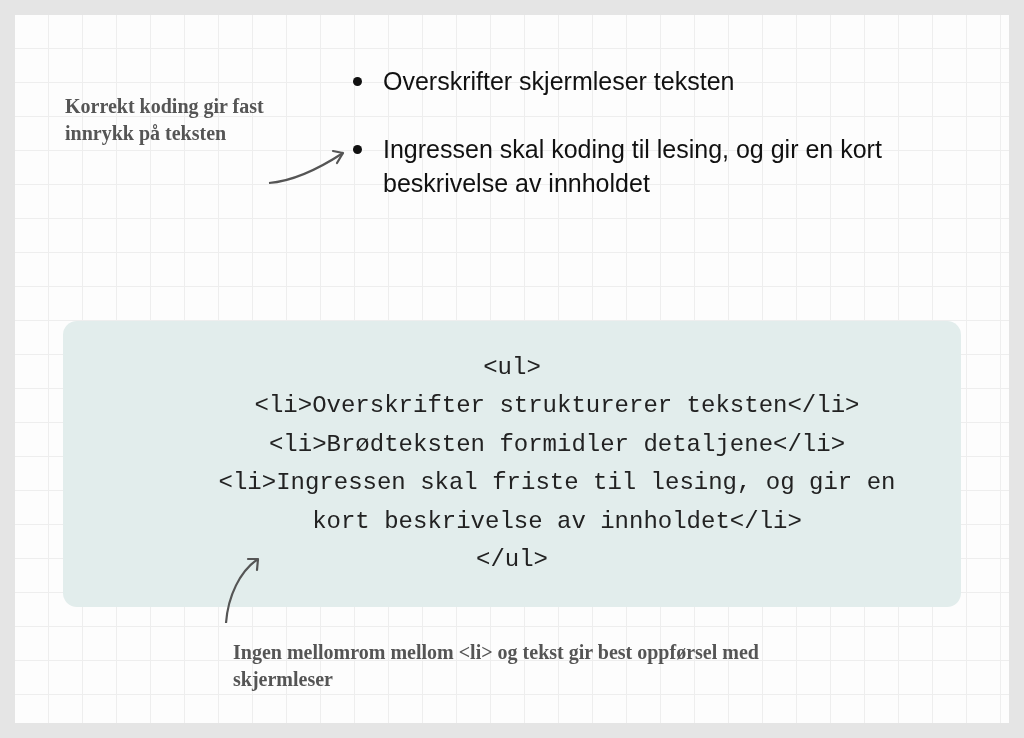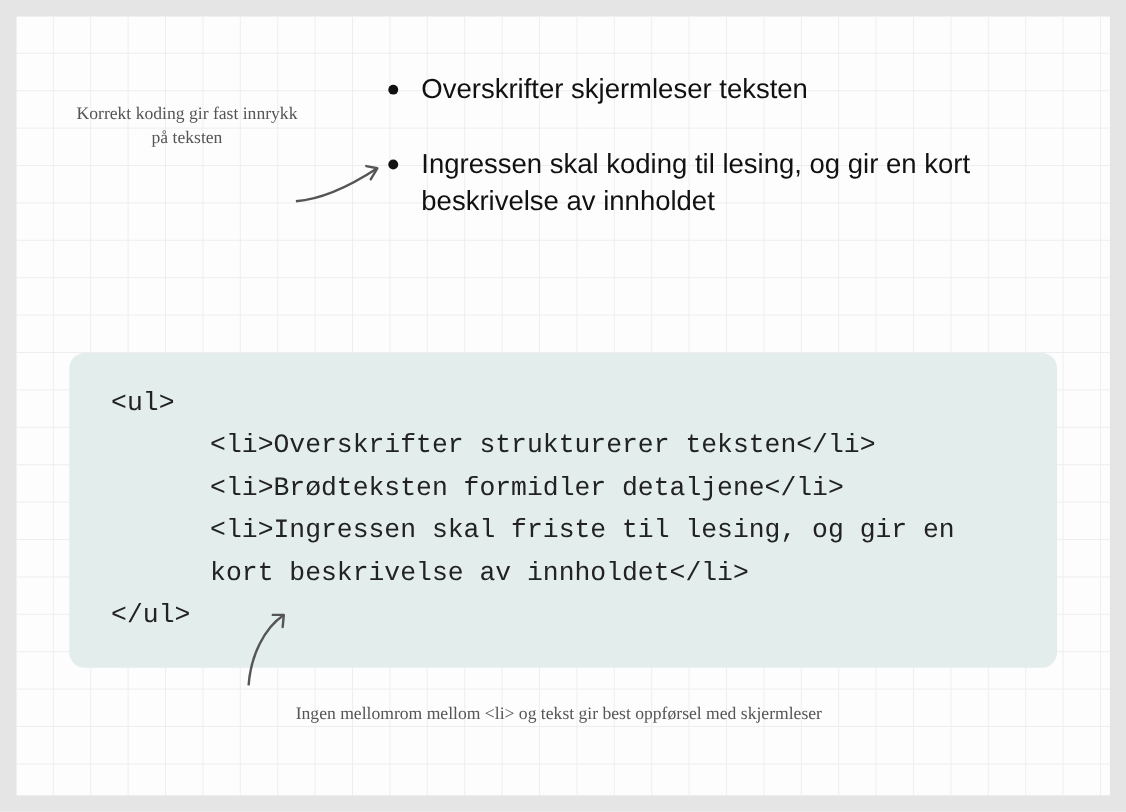--- a/index.html
+++ b/index.html
@@ -28,23 +28,23 @@
       linear-gradient(to right, #eeeeee 1px, transparent 1px),
       linear-gradient(to bottom, #eeeeee 1px, transparent 1px);
     background-size: 34px 34px;
     background-position: -1px -1px;
   }
   
   .annotation {
     position: absolute;
     font-family: "Comic Sans MS", "Segoe Script", cursive;
     color: #555;
-    font-size: 16px;
+    font-size: 20px;
     line-height: 1.35;
-    text-align: center;
+    font-weight: bold;
   }
   
   .annotation-top {
     top: 78px;
     left: 50px;
     width: 210px;
   }
   
   .annotation-bottom {
     top: 612px;
@@ -91,20 +91,21 @@
     padding: 28px 38px 28px 38px;
   }
   
   .code-box pre {
     font-family: "Courier New", Courier, monospace;
     font-size: 24px;
     line-height: 1.6;
     color: #222;
     white-space: pre-wrap;
     word-break: break-word;
+    text-align: center;
   }
   
   .code-indent {
     padding-left: 90px;
     display: block;
   }
   
   .arrow {
     position: absolute;
     pointer-events: none;

